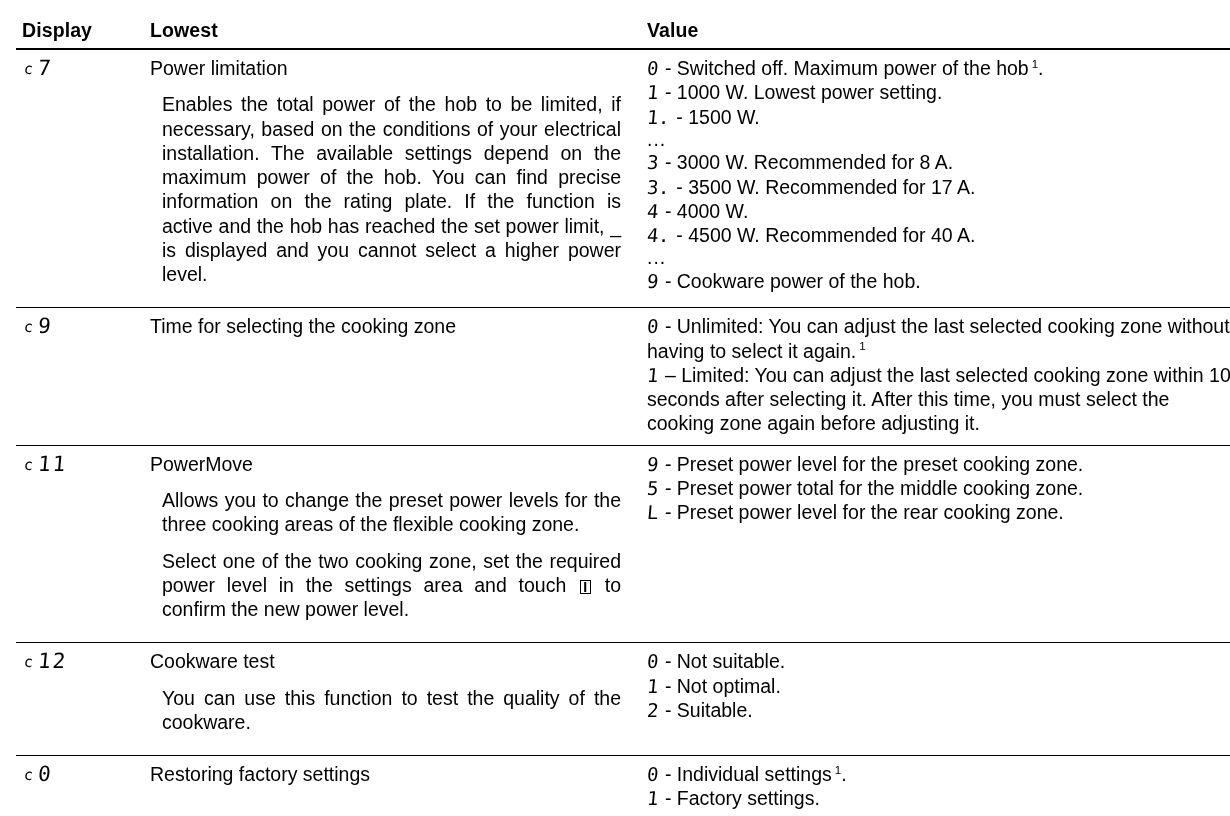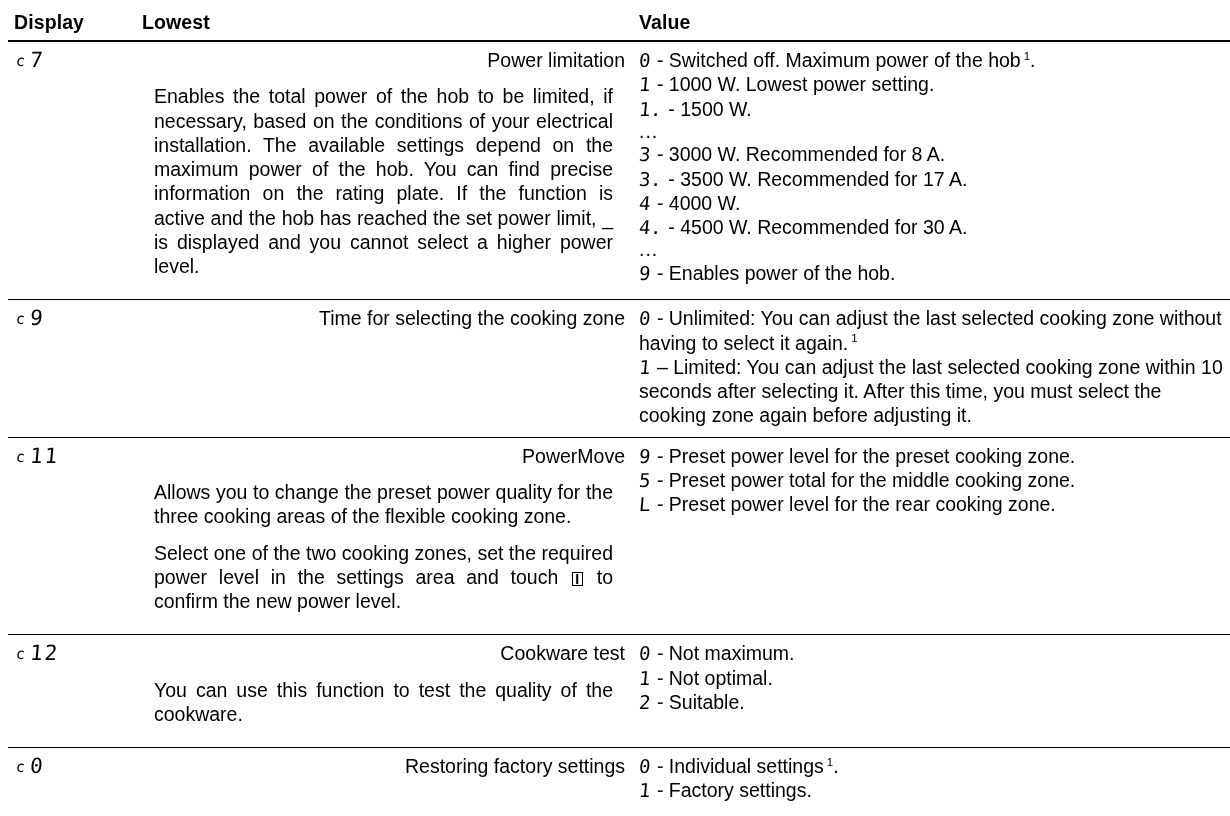--- a/index.html
+++ b/index.html
@@ -14,21 +14,21 @@
     font-family: "Liberation Sans", sans-serif;
     color: #000000;
     overflow: hidden;
   }
 
   .doc {
     width: 1230px;
     height: 816px;
     position: relative;
     box-sizing: border-box;
-    padding: 8px;
+    padding: 16px;
   }
 
   table.settings {
     width: 1230px;
     border-collapse: collapse;
     table-layout: fixed;
     font-size: 19.5px;
   }
 
   col.c-display { width: 128px; }
@@ -78,21 +78,20 @@
     font-size: 15px;
     vertical-align: 1px;
     margin-right: 3px;
   }
   .seg-num {
     font-size: 21px;
   }
 
   .setting-title {
     margin: 0 0 0 0;
-    text-align: right;
   }
   .setting-body {
     margin: 12px;
     text-align: justify;
     text-align-last: left;
     hyphens: manual;
   }
   .setting-body.p2 { margin-top: 0; }
 
   .value-line {
@@ -182,56 +181,56 @@
             <div class="setting-body">Enables the total power of the hob to be limited, if necessary, based on the conditions of your electrical installation. The available settings depend on the maximum power of the hob. You can find precise information on the rating plate. If the function is active and the hob has reached the set power limit, _ is displayed and you cannot select a higher power level.</div>
           </td>
           <td>
             <div class="value-line"><span class="vcode">0</span> <span>- Switched off. Maximum power of the hob</span><sup class="fn">1</sup><span>.</span></div>
             <div class="value-line"><span class="vcode">1</span> <span>- 1000 W. Lowest power setting.</span></div>
             <div class="value-line"><span class="vcode">1.</span> <span>- 1500 W.</span></div>
             <div class="value-line ellipsis-line">...</div>
             <div class="value-line"><span class="vcode">3</span> <span>- 3000 W. Recommended for 8 A.</span></div>
             <div class="value-line"><span class="vcode">3.</span> <span>- 3500 W. Recommended for 17 A.</span></div>
             <div class="value-line"><span class="vcode">4</span> <span>- 4000 W.</span></div>
-            <div class="value-line"><span class="vcode">4.</span> <span>- 4500 W. Recommended for 30 A.</span></div>
+            <div class="value-line"><span class="vcode">4.</span> <span>- 4500 W. Recommended for 40 A.</span></div>
             <div class="value-line ellipsis-line">...</div>
-            <div class="value-line"><span class="vcode">9</span> <span>- Enables power of the hob.</span></div>
+            <div class="value-line"><span class="vcode">9</span> <span>- Cookware power of the hob.</span></div>
           </td>
         </tr>
         <tr>
           <td class="display-cell"><span class="seg"><span class="seg-c">c</span><span class="seg-num">9</span></span></td>
           <td>
             <div class="setting-title">Time for selecting the cooking zone</div>
           </td>
           <td>
             <div class="value-line"><span class="vcode">0</span> <span>- Unlimited: You can adjust the last selected cooking zone without having to select it again.</span><sup class="fn">1</sup></div>
             <div class="value-line"><span class="vcode">1</span> <span>– Limited: You can adjust the last selected cooking zone within 10 seconds after selecting it. After this time, you must select the cooking zone again before adjusting it.</span></div>
           </td>
         </tr>
         <tr>
           <td class="display-cell"><span class="seg"><span class="seg-c">c</span><span class="seg-num">11</span></span></td>
           <td>
             <div class="setting-title">PowerMove</div>
-            <div class="setting-body">Allows you to change the preset power quality for the three cooking areas of the flexible cooking zone.</div>
-            <div class="setting-body p2"><span>Select one of the two cooking zones, set the required power level in the settings area and touch </span><span class="touchglyph"></span><span> to confirm the new power level.</span></div>
+            <div class="setting-body">Allows you to change the preset power levels for the three cooking areas of the flexible cooking zone.</div>
+            <div class="setting-body p2"><span>Select one of the two cooking zone, set the required power level in the settings area and touch </span><span class="touchglyph"></span><span> to confirm the new power level.</span></div>
           </td>
           <td>
             <div class="value-line"><span class="vcode">9</span> <span>- Preset power level for the preset cooking zone.</span></div>
             <div class="value-line"><span class="vcode">5</span> <span>- Preset power total for the middle cooking zone.</span></div>
             <div class="value-line"><span class="vcode">L</span> <span>- Preset power level for the rear cooking zone.</span></div>
           </td>
         </tr>
         <tr>
           <td class="display-cell"><span class="seg"><span class="seg-c">c</span><span class="seg-num">12</span></span></td>
           <td>
             <div class="setting-title">Cookware test</div>
             <div class="setting-body">You can use this function to test the quality of the cookware.</div>
           </td>
           <td>
-            <div class="value-line"><span class="vcode">0</span> <span>- Not maximum.</span></div>
+            <div class="value-line"><span class="vcode">0</span> <span>- Not suitable.</span></div>
             <div class="value-line"><span class="vcode">1</span> <span>- Not optimal.</span></div>
             <div class="value-line"><span class="vcode">2</span> <span>- Suitable.</span></div>
           </td>
         </tr>
         <tr>
           <td class="display-cell"><span class="seg"><span class="seg-c">c</span><span class="seg-num">0</span></span></td>
           <td>
             <div class="setting-title">Restoring factory settings</div>
           </td>
           <td>

